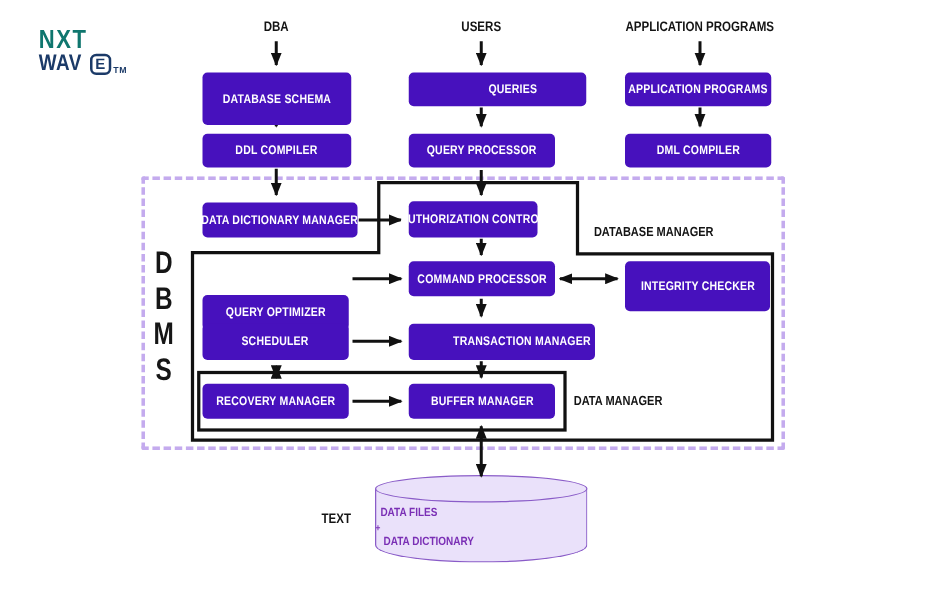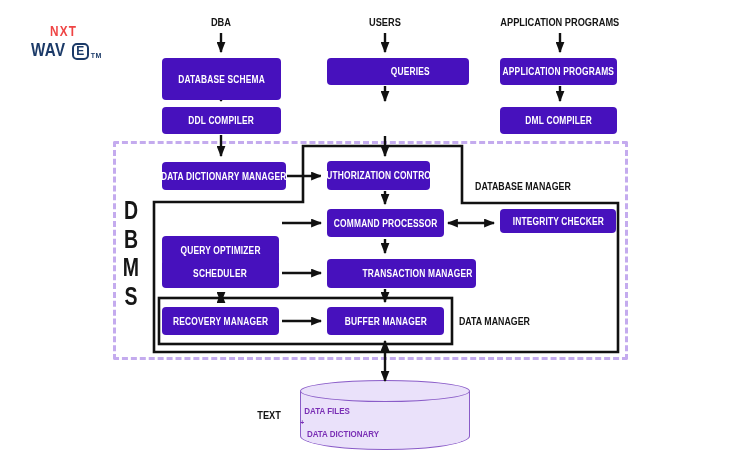--- a/index.html
+++ b/index.html
@@ -31,21 +31,21 @@
            border:1.6px solid #8a5cc8;border-radius:50%;z-index:2;}
   .cyl-body{position:absolute;left:0;top:11px;width:168px;height:58px;background:#eae1fa;
             border:1.6px solid #8a5cc8;border-top:none;
             border-radius:0 0 84px 84px / 0 0 14px 14px;z-index:1;}
   .cyl-text{position:absolute;left:0;top:25px;width:100%;text-align:left;z-index:3;
             color:#7a2fb5;font-weight:700;line-height:11.5px;}
   .cyl-text .l1,.cyl-text .l3{font-size:9.5px;}
   .cyl-text .l2{font-size:8px;}
   
   .logo{position:absolute;left:31px;top:22px;z-index:5;line-height:19px;}
-  .logo .nxt{font-weight:800;font-size:14px;color:#ef4444;letter-spacing:1.5px;text-align:center;}
+  .logo .nxt{font-weight:800;font-size:21px;color:#0f766e;letter-spacing:1.5px;}
   .logo .wave{font-weight:800;font-size:18px;color:#1b3a68;letter-spacing:.5px;}
   .logo .ebox{display:inline-block;border:2.5px solid #1b3a68;border-radius:5px;
               font-size:12px;line-height:12px;padding:0 2px 1px 2px;vertical-align:1px;}
   .logo .tm{font-size:7px;color:#1b3a68;vertical-align:-2px;margin-left:2px;font-weight:700;}
 </style>
 </head>
 <body>
 
 <div class="canvas">
 
@@ -124,36 +124,39 @@
     </div>
   <div class="box" style="left:327px;top:58px;width:117px;height:27px;padding-left:25px;">
       <span class="ct">QUERIES</span>
     </div>
   <div class="box" style="left:500px;top:58px;width:117px;height:27px;">
       <span class="ct">APPLICATION PROGRAMS</span>
     </div>
   <div class="box" style="left:162px;top:107px;width:119px;height:27px;">
       <span class="ct">DDL COMPILER</span>
     </div>
+  <div class="box" style="left:327px;top:107px;width:117px;height:27px;">
+      <span class="ct">QUERY PROCESSOR</span>
+    </div>
   <div class="box" style="left:500px;top:107px;width:117px;height:27px;">
       <span class="ct">DML COMPILER</span>
     </div>
   <div class="box" style="left:162px;top:162px;width:124px;height:28px;">
       <span class="ct">DATA DICTIONARY MANAGER</span>
     </div>
   <div class="box" style="left:327px;top:161px;width:103px;height:29px;">
       <span class="ct">AUTHORIZATION CONTROL</span>
     </div>
   <div class="box" style="left:162px;top:209px;width:117px;height:28px;margin-top:27px;">
       <span class="ct">QUERY OPTIMIZER</span>
     </div>
   <div class="box" style="left:327px;top:209px;width:117px;height:28px;">
       <span class="ct">COMMAND PROCESSOR</span>
     </div>
-  <div class="box" style="left:500px;top:209px;width:116px;height:24px;">
+  <div class="box" style="left:500px;top:209px;width:116px;height:40px;">
       <span class="ct">INTEGRITY CHECKER</span>
     </div>
   <div class="box" style="left:162px;top:259px;width:117px;height:29px;">
       <span class="ct">SCHEDULER</span>
     </div>
   <div class="box" style="left:327px;top:259px;width:117px;height:29px;padding-left:32px;">
       <span class="ct">TRANSACTION MANAGER</span>
     </div>
   <div class="box" style="left:162px;top:307px;width:117px;height:28px;">
       <span class="ct">RECOVERY MANAGER</span>

